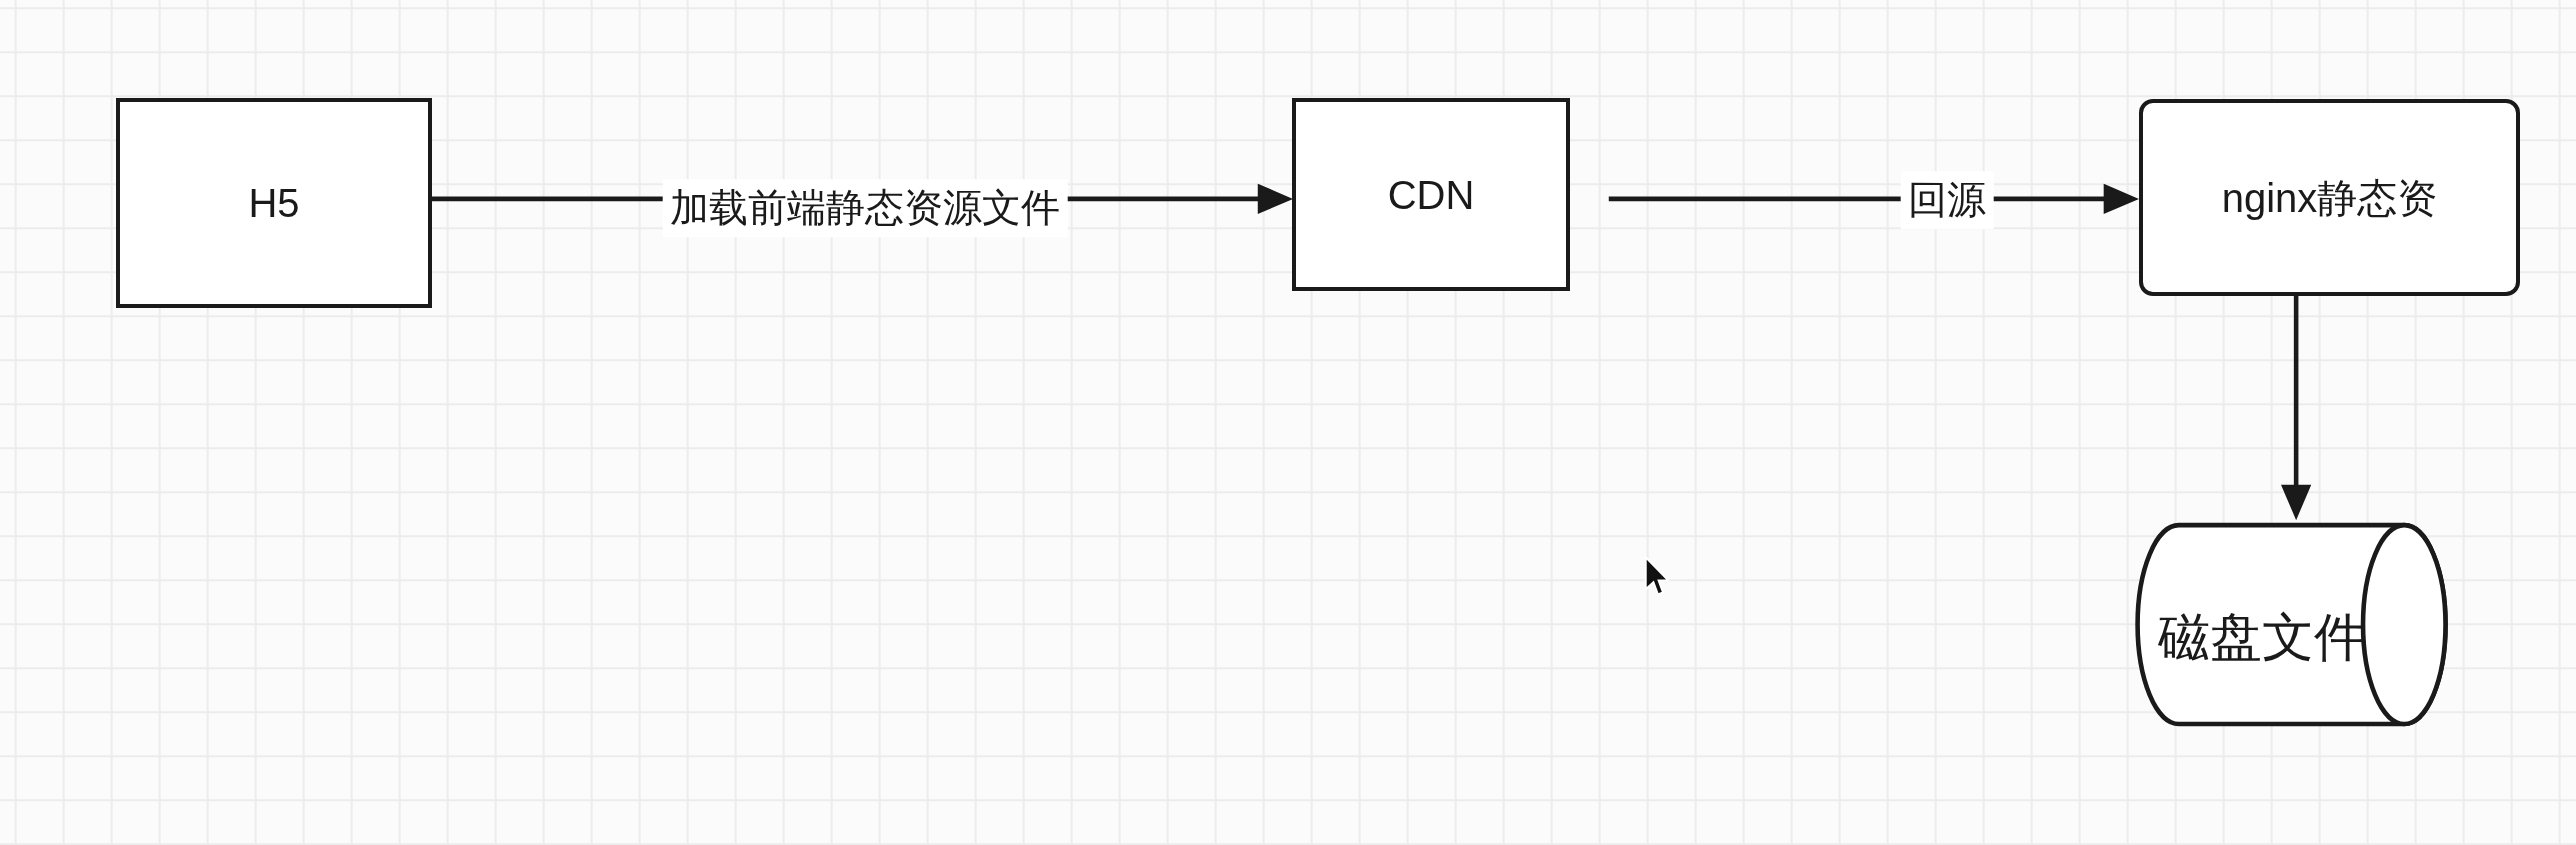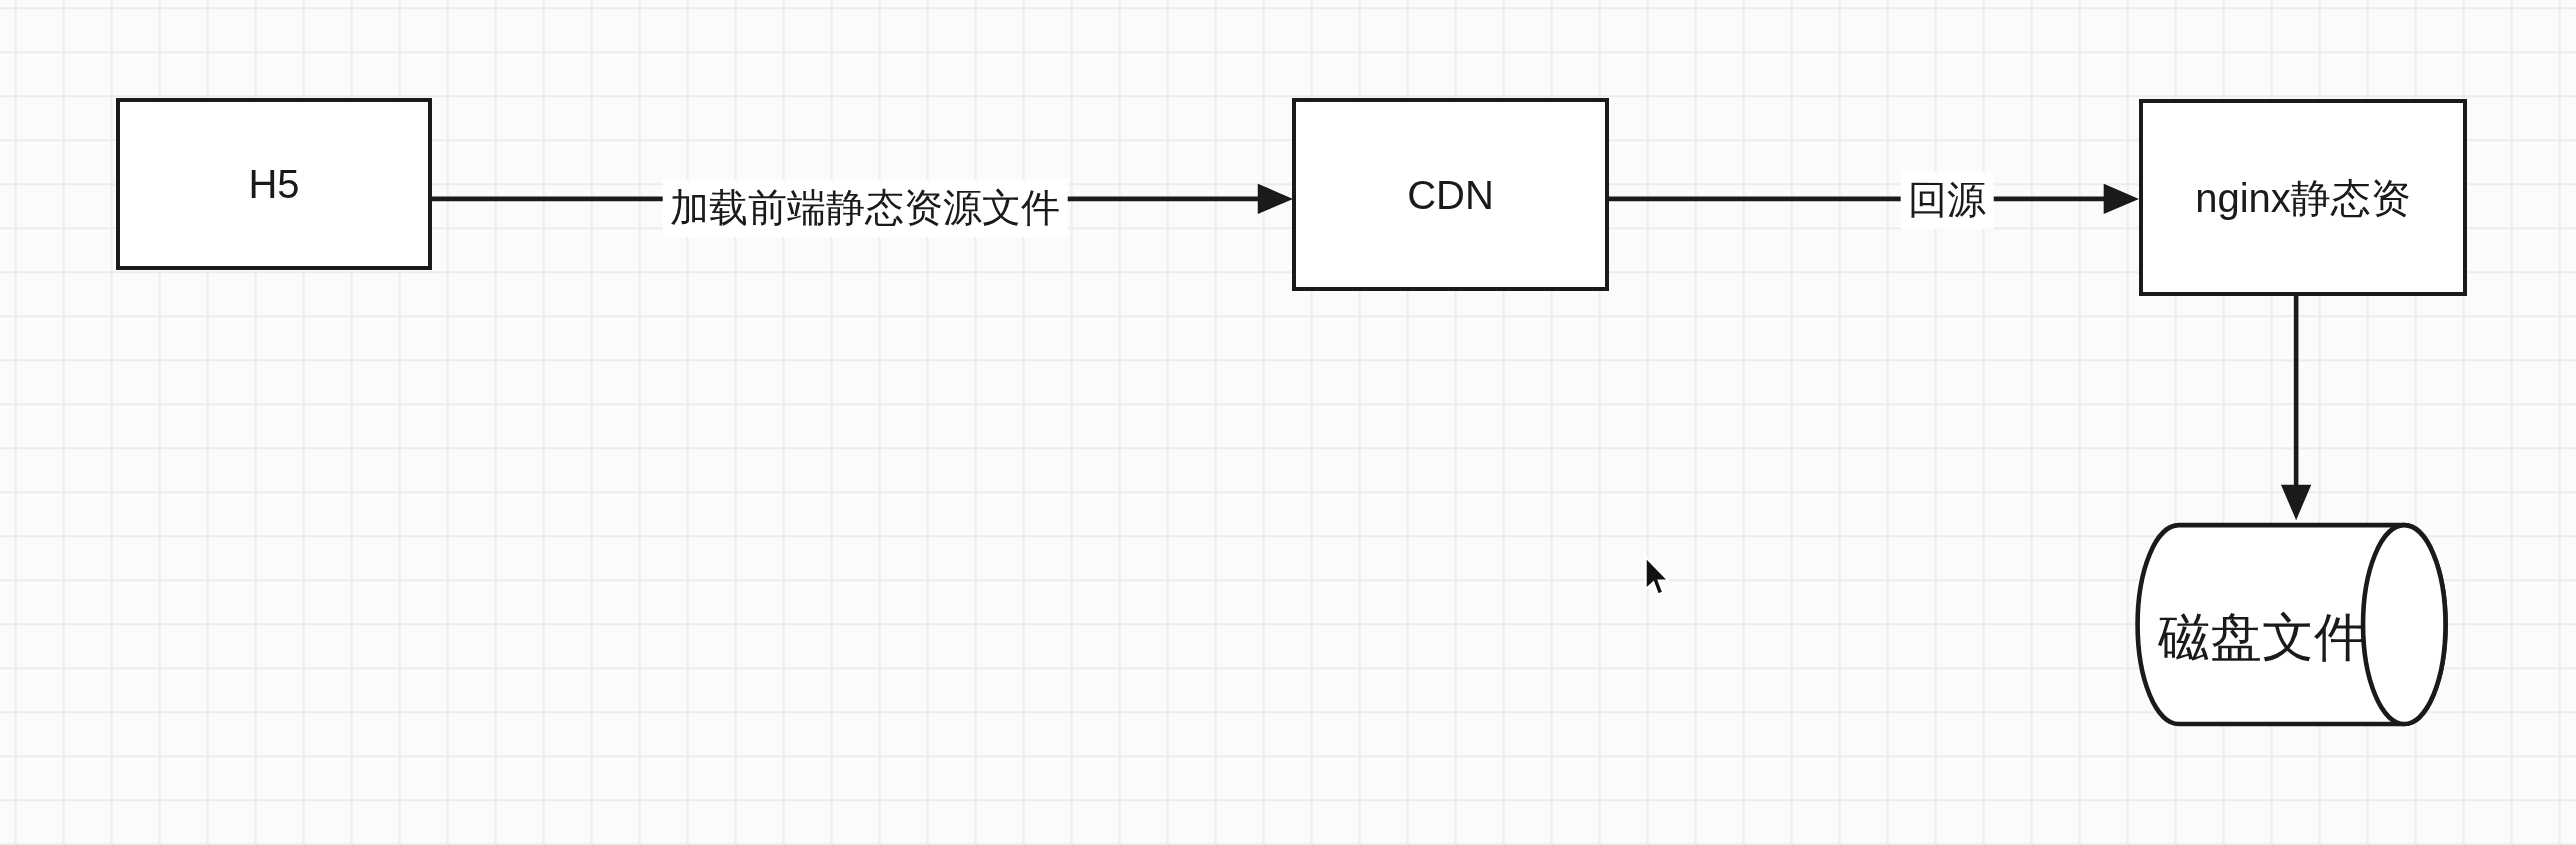--- a/index.html
+++ b/index.html
@@ -21,23 +21,23 @@
     position:absolute;
     box-sizing:border-box;
     border:4.6px solid #1a1a1a;
     background:#ffffff;
     display:flex;align-items:center;justify-content:center;
     flex-direction:column;
     font-size:40px;
     line-height:1.25;
     text-align:center;
   }
-  .n-h5{left:116px;top:98px;width:316px;height:172px;}
-  .n-cdn{left:1292px;top:98px;width:317px;height:193px;}
-  .n-nginx{left:2139px;top:99px;width:328px;height:197px;}
+  .n-h5{left:116px;top:98px;width:316px;height:210px;}
+  .n-cdn{left:1292px;top:98px;width:278px;height:193px;}
+  .n-nginx{left:2139px;top:99px;width:381px;height:197px;border-radius:14px;}
   .edge-label{
     position:absolute;
     transform:translate(-50%,-50%);
     background:#ffffff;
     padding:1.8px 7.3px;
     font-size:39px;
     white-space:nowrap;
   }
   .el-load{left:865px;top:208px;}
   .el-back{left:1947px;top:200px;}

